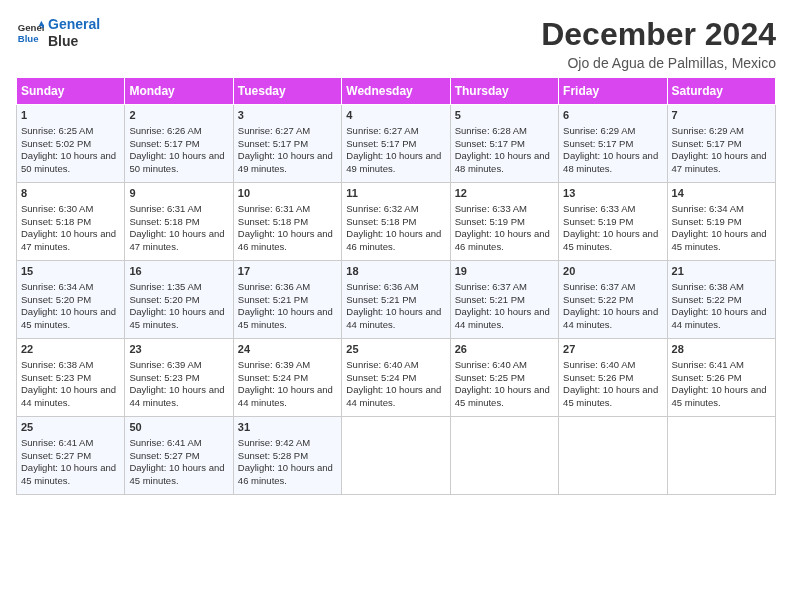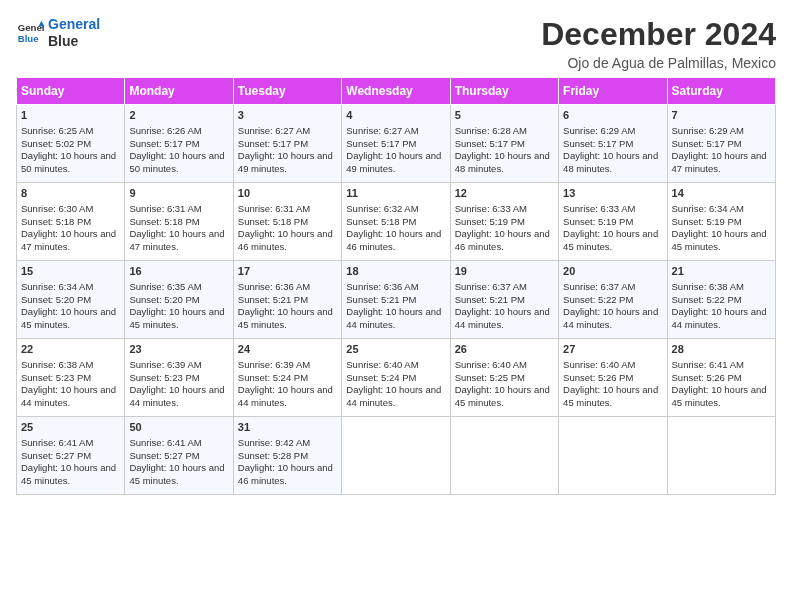--- a/index.html
+++ b/index.html
@@ -136,21 +136,21 @@
         <td><span class="day-num">8</span><span>Sunrise: 6:30 AM</span><br><span>Sunset: 5:18 PM</span><br><span>Daylight: 10 hours and 47 minutes.</span></td>
         <td><span class="day-num">9</span><span>Sunrise: 6:31 AM</span><br><span>Sunset: 5:18 PM</span><br><span>Daylight: 10 hours and 47 minutes.</span></td>
         <td><span class="day-num">10</span><span>Sunrise: 6:31 AM</span><br><span>Sunset: 5:18 PM</span><br><span>Daylight: 10 hours and 46 minutes.</span></td>
         <td><span class="day-num">11</span><span>Sunrise: 6:32 AM</span><br><span>Sunset: 5:18 PM</span><br><span>Daylight: 10 hours and 46 minutes.</span></td>
         <td><span class="day-num">12</span><span>Sunrise: 6:33 AM</span><br><span>Sunset: 5:19 PM</span><br><span>Daylight: 10 hours and 46 minutes.</span></td>
         <td><span class="day-num">13</span><span>Sunrise: 6:33 AM</span><br><span>Sunset: 5:19 PM</span><br><span>Daylight: 10 hours and 45 minutes.</span></td>
         <td><span class="day-num">14</span><span>Sunrise: 6:34 AM</span><br><span>Sunset: 5:19 PM</span><br><span>Daylight: 10 hours and 45 minutes.</span></td>
       </tr>
       <tr>
         <td><span class="day-num">15</span><span>Sunrise: 6:34 AM</span><br><span>Sunset: 5:20 PM</span><br><span>Daylight: 10 hours and 45 minutes.</span></td>
-        <td><span class="day-num">16</span><span>Sunrise: 6:35 AM</span><br><span>Sunset: 5:20 PM</span><br><span>Daylight: 10 hours and 45 minutes.</span></td>
+        <td><span class="day-num">16</span><span>Sunrise: 1:35 AM</span><br><span>Sunset: 5:20 PM</span><br><span>Daylight: 10 hours and 45 minutes.</span></td>
         <td><span class="day-num">17</span><span>Sunrise: 6:36 AM</span><br><span>Sunset: 5:21 PM</span><br><span>Daylight: 10 hours and 45 minutes.</span></td>
         <td><span class="day-num">18</span><span>Sunrise: 6:36 AM</span><br><span>Sunset: 5:21 PM</span><br><span>Daylight: 10 hours and 44 minutes.</span></td>
         <td><span class="day-num">19</span><span>Sunrise: 6:37 AM</span><br><span>Sunset: 5:21 PM</span><br><span>Daylight: 10 hours and 44 minutes.</span></td>
         <td><span class="day-num">20</span><span>Sunrise: 6:37 AM</span><br><span>Sunset: 5:22 PM</span><br><span>Daylight: 10 hours and 44 minutes.</span></td>
         <td><span class="day-num">21</span><span>Sunrise: 6:38 AM</span><br><span>Sunset: 5:22 PM</span><br><span>Daylight: 10 hours and 44 minutes.</span></td>
       </tr>
       <tr>
         <td><span class="day-num">22</span><span>Sunrise: 6:38 AM</span><br><span>Sunset: 5:23 PM</span><br><span>Daylight: 10 hours and 44 minutes.</span></td>
         <td><span class="day-num">23</span><span>Sunrise: 6:39 AM</span><br><span>Sunset: 5:23 PM</span><br><span>Daylight: 10 hours and 44 minutes.</span></td>
         <td><span class="day-num">24</span><span>Sunrise: 6:39 AM</span><br><span>Sunset: 5:24 PM</span><br><span>Daylight: 10 hours and 44 minutes.</span></td>

